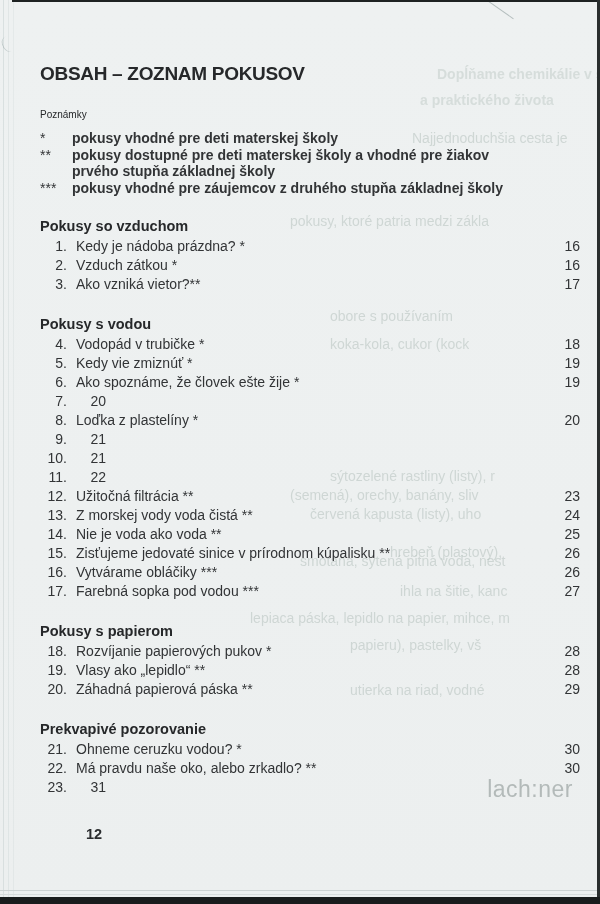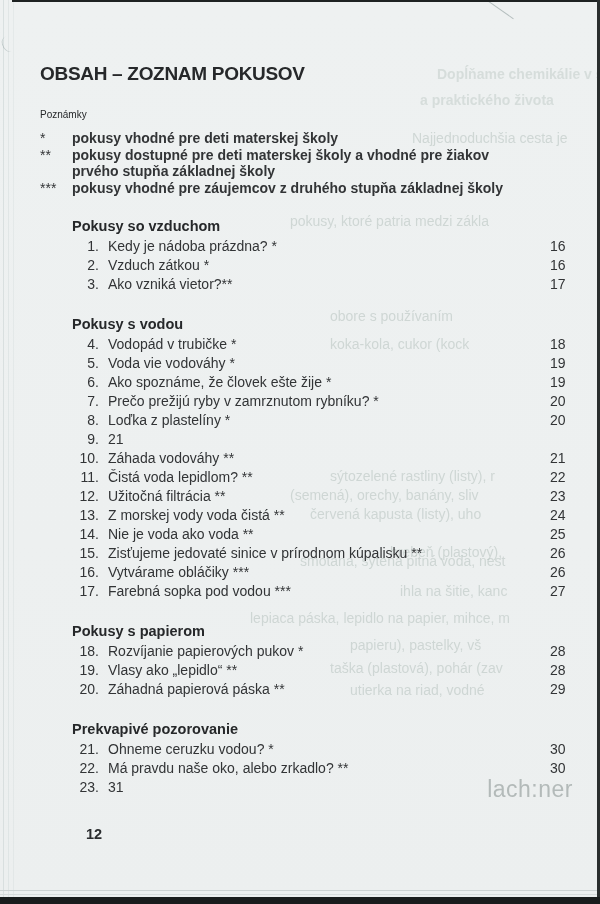--- a/index.html
+++ b/index.html
@@ -28,26 +28,26 @@
 
   
   .content{position:absolute;left:0;top:0;width:600px;height:904px;
            padding:63px 20px 0 40px;box-sizing:border-box;color:#323436;}
   .title{font-size:19px;font-weight:bold;letter-spacing:-0.3px;color:#26282a;
          line-height:22px;margin-bottom:22px;}
   .notes-heading{font-size:10px;font-weight:normal;color:#26282a;line-height:16px;margin-bottom:7px;}
   .nrow{display:flex;font-size:14px;line-height:16.5px;}
   .sym{width:32px;flex:none;}
   .ntext{flex:1;font-weight:bold;}
-  .section{margin-top:22px;margin-left:32px;}
+  .section{margin-top:22px;}
   .sec-heading{font-size:14.5px;font-weight:bold;color:#26282a;line-height:17px;margin-bottom:2px;}
   .row{display:flex;font-size:14px;line-height:19px;height:19px;}
   .num{width:36px;flex:none;text-align:right;padding-right:9px;box-sizing:border-box;}
   .ttl{flex:1;white-space:nowrap;overflow:hidden;}
-  .pg{width:30px;flex:none;text-align:left;}
+  .pg{width:30px;flex:none;text-align:right;}
   .footer-page{position:absolute;left:86px;top:826px;font-size:14.5px;font-weight:bold;color:#2a2c2e;}
   .footer-logo{position:absolute;right:27px;top:776px;font-size:23px;color:#b3bab9;letter-spacing:.5px;}
 </style>
 </head>
 <body>
 
 <div class="page">
 
   <div class="ghost gb" style="left:437px;top:66px">Dopĺňame chemikálie v stup</div>
   <div class="ghost gb" style="left:420px;top:92px">a praktického života</div>
@@ -56,21 +56,20 @@
   <div class="ghost" style="left:330px;top:308px">obore s používaním</div>
   <div class="ghost" style="left:330px;top:336px">koka-kola, cukor (kock</div>
   <div class="ghost" style="left:330px;top:468px">sýtozelené rastliny (listy), r</div>
   <div class="ghost" style="left:310px;top:506px">červená kapusta (listy), uho</div>
   <div class="ghost" style="left:290px;top:487px">(semená), orechy, banány, sliv</div>
   <div class="ghost" style="left:300px;top:553px">smotana, sýtená pitná voda, nest</div>
   <div class="ghost" style="left:390px;top:544px">hrebeň (plastový),</div>
   <div class="ghost" style="left:400px;top:583px">ihla na šitie, kanc</div>
   <div class="ghost" style="left:250px;top:610px">lepiaca páska, lepidlo na papier, mihce, m</div>
   <div class="ghost" style="left:350px;top:637px">papieru), pastelky, vš</div>
-  <div class="ghost" style="left:330px;top:660px">taška (plastová), pohár (zav</div>
   <div class="ghost" style="left:350px;top:682px">utierka na riad, vodné</div>
 
   <div class="content">
     <div class="title">OBSAH – ZOZNAM POKUSOV</div>
 
     <div>
       <div class="notes-heading">Poznámky</div>
       <div class="nrow">
         <span class="sym">*</span>
         <span class="ntext">pokusy vhodné pre deti materskej školy</span>
@@ -106,50 +105,47 @@
 
     <div class="section">
       <div class="sec-heading">Pokusy s vodou</div>
       <div class="row">
         <span class="num">4.</span>
         <span class="ttl">Vodopád v trubičke *</span>
         <span class="pg">18</span>
       </div>
       <div class="row">
         <span class="num">5.</span>
-        <span class="ttl">Voda vie vodováhy *</span>
+        <span class="ttl">Kedy vie zmiznúť *</span>
         <span class="pg">19</span>
       </div>
       <div class="row">
         <span class="num">6.</span>
         <span class="ttl">Ako spoznáme, že človek ešte žije *</span>
         <span class="pg">19</span>
       </div>
       <div class="row">
         <span class="num">7.</span>
-        <span class="ttl">Prečo prežijú ryby v zamrznutom rybníku? *</span>
         <span class="pg">20</span>
       </div>
       <div class="row">
         <span class="num">8.</span>
         <span class="ttl">Loďka z plastelíny *</span>
         <span class="pg">20</span>
       </div>
       <div class="row">
         <span class="num">9.</span>
         <span class="pg">21</span>
       </div>
       <div class="row">
         <span class="num">10.</span>
-        <span class="ttl">Záhada vodováhy **</span>
         <span class="pg">21</span>
       </div>
       <div class="row">
         <span class="num">11.</span>
-        <span class="ttl">Čistá voda lepidlom? **</span>
         <span class="pg">22</span>
       </div>
       <div class="row">
         <span class="num">12.</span>
         <span class="ttl">Užitočná filtrácia **</span>
         <span class="pg">23</span>
       </div>
       <div class="row">
         <span class="num">13.</span>
         <span class="ttl">Z morskej vody voda čistá **</span>

